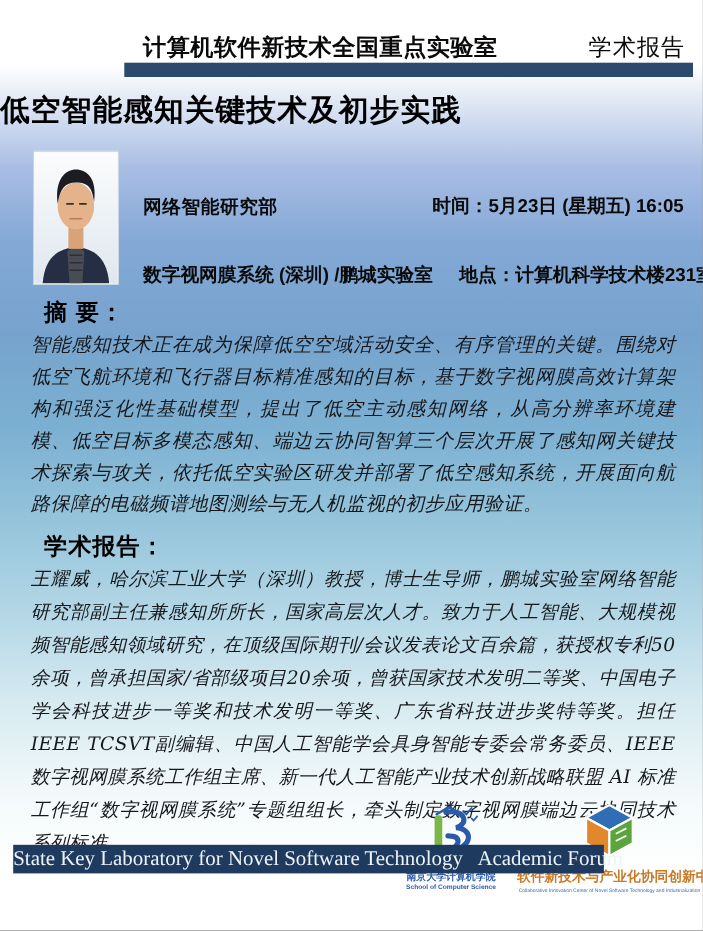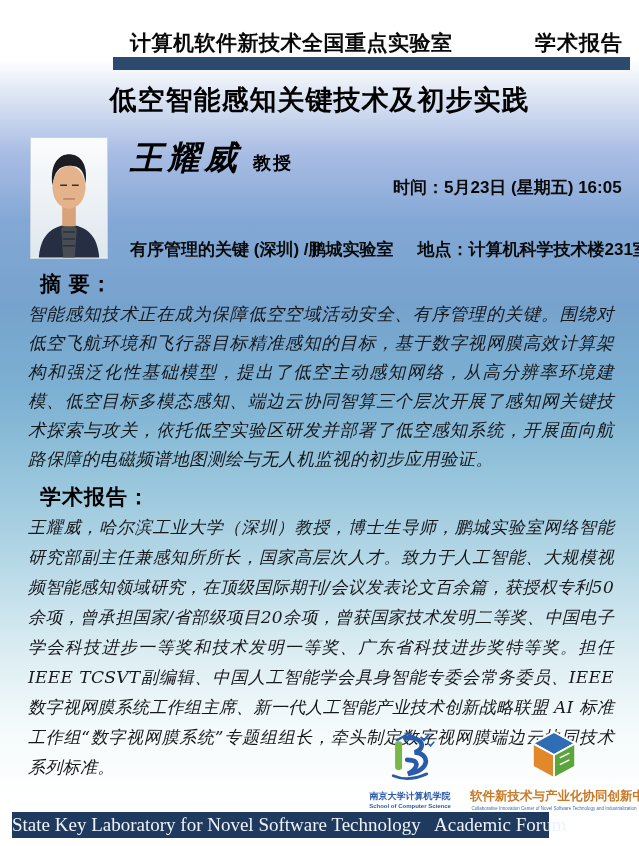--- a/index.html
+++ b/index.html
@@ -8,24 +8,24 @@
     position:relative; width:639px; height:846px; margin:0 auto;
     font-family:"Liberation Sans", sans-serif; color:#111; overflow:hidden;
     background:linear-gradient(180deg,
       #ffffff 0%, #ffffff 7%, #dfe7f4 11%, #a9bde4 18%, #84a8d6 26%,
       #76a3cd 36%, #7cb0d2 46%, #95c4db 56%, #b4d7e6 66%, #d8ebf1 76%,
       #f4fafb 86%, #ffffff 94%, #ffffff 100%);
   }
   
   .skl-logo { position:absolute; left:22px; top:14px; width:92px; height:58px; }
   .lab-name { position:absolute; left:130px; top:29px; font-size:21px; font-weight:700; color:#0a0a0a; letter-spacing:0.5px; white-space:nowrap; }
-  .forum-label { position:absolute; right:16px; top:29px; font-size:21px; font-weight:700; color:#0a0a0a; letter-spacing:1px; }
+  .forum-label { position:absolute; right:16px; top:29px; font-size:21px; font-weight:400; color:#0a0a0a; letter-spacing:1px; }
   .navy-bar { position:absolute; left:113px; top:57px; width:517px; height:13px; background:#2b4a6e; }
   
-  .talk-title { position:absolute; left:0; top:82px; width:100%; text-align:center; font-size:27px; font-weight:700; color:#000; letter-spacing:1px; }
+  .talk-title { position:absolute; left:0; top:82px; width:100%; text-align:left; font-size:27px; font-weight:700; color:#000; letter-spacing:1px; }
   
   .photo { position:absolute; left:30px; top:137px; width:78px; height:122px; border:1px solid #c9d4de; background:#f4f6f8; }
   .photo svg { display:block; width:100%; height:100%; }
   .name-row { position:absolute; left:130px; top:136px; white-space:nowrap; }
   .speaker-name { font-family:"DejaVu Serif", serif; font-style:italic; font-weight:700; font-size:33px; color:#000; letter-spacing:4px; }
   .speaker-title { font-size:18px; font-weight:700; color:#000; margin-left:12px; letter-spacing:2px; }
   .dept { position:absolute; left:130px; top:177px; font-size:17px; font-weight:700; color:#0a0a0a; letter-spacing:0.5px; }
   .time { position:absolute; left:393px; top:176px; font-size:17px; font-weight:700; color:#0a0a0a; white-space:nowrap; }
   .affil-row { position:absolute; left:130px; top:238px; font-size:17px; font-weight:700; color:#0a0a0a; white-space:nowrap; }
   .affil-row .loc { margin-left:24px; }
@@ -38,21 +38,21 @@
   .bio-body { position:absolute; left:28px; top:512px; width:586px; font-size:17px; line-height:30px; letter-spacing:0.3px; }
   
   .logo-block { position:absolute; text-align:center; }
   .nju-block { left:356px; top:731px; width:108px; }
   .cic-block { left:470px; top:728px; width:168px; }
   .nju-cn { font-size:9px; font-weight:700; color:#2a5ba9; margin-top:1px; }
   .nju-en { font-size:6px; font-weight:700; color:#2a5ba9; }
   .cic-cn { font-size:12.5px; font-weight:700; color:#c87a28; margin-top:2px; white-space:nowrap; }
   .cic-en { font-size:4.5px; color:#3a6fb0; margin-top:1px; white-space:nowrap; }
   
-  .footer-bar { position:absolute; left:12px; top:812px; width:537px; height:26px; background:#1f3a5f;
+  .footer-bar { position:absolute; left:12px; top:768px; width:537px; height:26px; background:#1f3a5f;
     color:#eef3f8; font-family:"Liberation Serif", serif; font-size:19px; line-height:26px; text-align:center; white-space:pre; }
 </style>
 </head>
 <body>
 
 <div class="page">
 
   <div class="lab-name">计算机软件新技术全国重点实验室</div>
   <div class="forum-label">学术报告</div>
   <div class="navy-bar"></div>
@@ -72,26 +72,24 @@
       <path d="M8,122 C10,98 22,90 39,88 C56,90 68,98 70,122 Z" fill="#252e42"></path>
       <path d="M31,92 L39,88 L47,92 L45,122 L33,122 Z" fill="#474c55"></path>
       <path d="M33,96 h12 M33,103 h12 M33,110 h12" stroke="#2d3038" stroke-width="1.5"></path>
       <rect x="32" y="70" width="14" height="20" fill="#d8a379"></rect>
       <ellipse cx="39" cy="50" rx="17" ry="22" fill="#e4b38c"></ellipse>
       <path d="M22,48 C19,24 30,16 39,16 C49,16 59,24 56,46 C54,32 50,28 39,28 C29,28 24,34 22,48 Z" fill="#1c1c22"></path>
       <path d="M30,48 h7 M42,48 h7" stroke="#3a2e26" stroke-width="1.6"></path>
       <path d="M33,62 h12" stroke="#b9795c" stroke-width="1.4"></path>
     </svg>
   </div>
-  <div class="name-row">
-    <span class="speaker-name">王耀威</span><span class="speaker-title">教授</span>
-  </div>
+  <div class="dept">网络智能研究部</div>
   <div class="time">时间：5月23日 (星期五) 16:05</div>
   <div class="affil-row">
-    <span>有序管理的关键 (深圳) /鹏城实验室</span><span class="loc">地点：计算机科学技术楼231室</span>
+    <span>数字视网膜系统 (深圳) /鹏城实验室</span><span class="loc">地点：计算机科学技术楼231室</span>
   </div>
 
   <div class="sec-heading abstract-heading">摘 要：</div>
   <div class="abstract-body kai">智能感知技术正在成为保障低空空域活动安全、有序管理的关键。围绕对低空飞航环境和飞行器目标精准感知的目标，基于数字视网膜高效计算架构和强泛化性基础模型，提出了低空主动感知网络，从高分辨率环境建模、低空目标多模态感知、端边云协同智算三个层次开展了感知网关键技术探索与攻关，依托低空实验区研发并部署了低空感知系统，开展面向航路保障的电磁频谱地图测绘与无人机监视的初步应用验证。</div>
 
   <div class="sec-heading bio-heading">学术报告：</div>
   <div class="bio-body kai">王耀威，哈尔滨工业大学（深圳）教授，博士生导师，鹏城实验室网络智能研究部副主任兼感知所所长，国家高层次人才。致力于人工智能、大规模视频智能感知领域研究，在顶级国际期刊/会议发表论文百余篇，获授权专利50余项，曾承担国家/省部级项目20余项，曾获国家技术发明二等奖、中国电子学会科技进步一等奖和技术发明一等奖、广东省科技进步奖特等奖。担任IEEE TCSVT副编辑、中国人工智能学会具身智能专委会常务委员、IEEE数字视网膜系统工作组主席、新一代人工智能产业技术创新战略联盟 AI 标准工作组“数字视网膜系统”专题组组长，牵头制定数字视网膜端边云协同技术系列标准。</div>
 
   <div class="logo-block nju-block">
     <svg width="56" height="54" viewBox="0 0 60 56" xmlns="http://www.w3.org/2000/svg">

